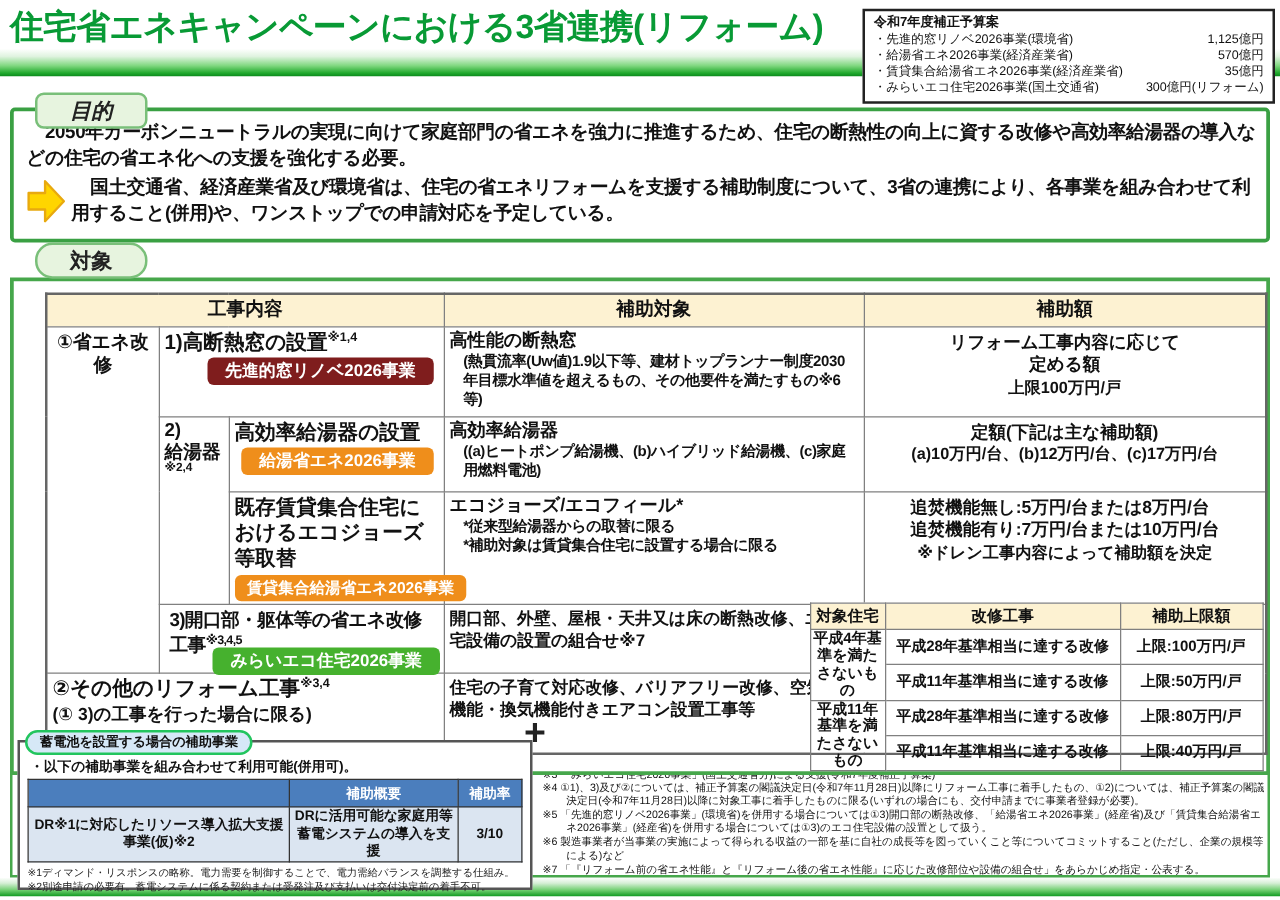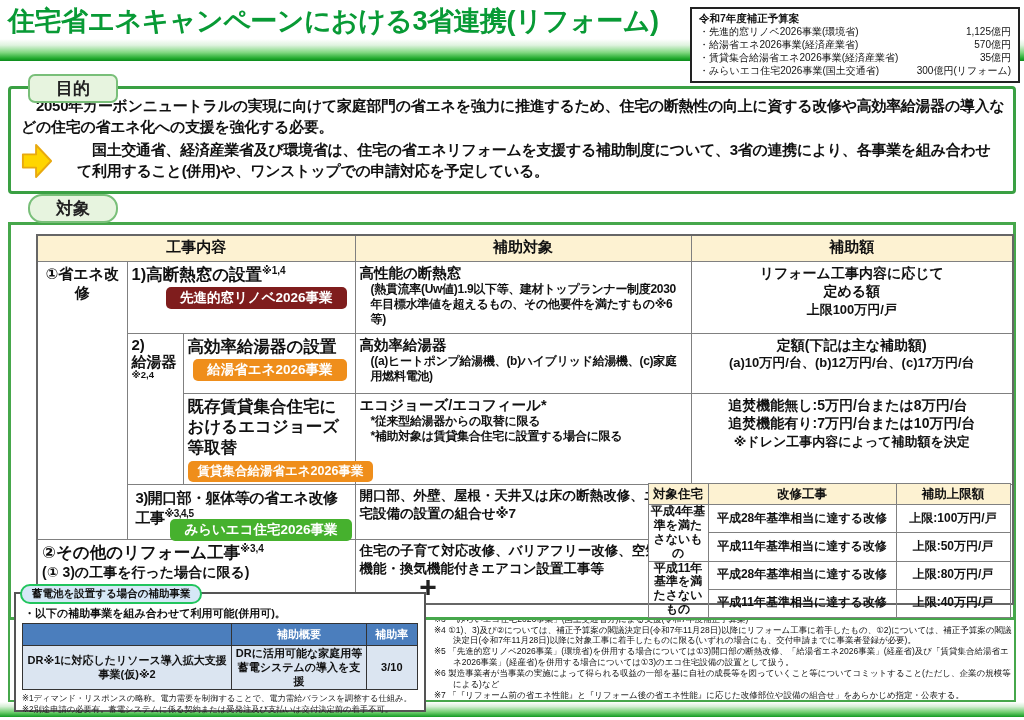--- a/index.html
+++ b/index.html
@@ -17,21 +17,21 @@
   .budget-item{display:flex;justify-content:space-between;font-size:10px;line-height:1.3;font-weight:500;}
   .budget-item .amt{white-space:nowrap;}
 
   
   .section-tab{position:absolute;background:#e7f4df;border:2px solid #79bf79;border-radius:7px;
                font-weight:bold;font-size:17px;color:#222;padding:1px 26px;z-index:7;}
   .purpose-box{position:absolute;left:8px;top:86px;width:1008px;height:108px;border:3px solid #3aa043;
                border-radius:4px;background:#fff;box-sizing:border-box;z-index:2;padding:6px 8px 0 10px;}
   .p-text{font-size:15px;font-weight:600;line-height:1.42;letter-spacing:-0.3px;color:#111;}
   .p1{text-indent:1em;width:992px;}
-  .p-row{display:flex;align-items:flex-start;margin-top:1px;gap:20px;}
+  .p-row{display:flex;align-items:flex-start;margin-top:1px;}
   .arrow-wrap{flex:0 0 36px;margin-top:3px;}
   .p2{text-indent:1em;flex:1;}
 
   .target-box{position:absolute;left:8px;top:222px;width:1008px;height:398px;border:3px solid #46a74b;
               background:#fff;box-sizing:border-box;z-index:2;}
 
   
   .main-table{border-collapse:collapse;table-layout:fixed;width:976px;margin:9px 0 0 25px;
               border:2px solid #666;}
   .main-table td{border:1.5px solid #808080;font-weight:bold;color:#111;padding:2px 4px;vertical-align:top;}
@@ -109,21 +109,21 @@
     <div class="budget-item">
       <span>・賃貸集合給湯省エネ2026事業(経済産業省)</span>
       <span class="amt">35億円</span>
     </div>
     <div class="budget-item">
       <span>・みらいエコ住宅2026事業(国土交通省)</span>
       <span class="amt">300億円(リフォーム)</span>
     </div>
   </div>
 
-  <div class="section-tab" style="left:28px;top:74px;">目的</div>
+  <div class="section-tab" style="left:28px;top:74px;font-style:italic;">目的</div>
   <div class="purpose-box">
     <div class="p-text p1">2050年カーボンニュートラルの実現に向けて家庭部門の省エネを強力に推進するため、住宅の断熱性の向上に資する改修や高効率給湯器の導入などの住宅の省エネ化への支援を強化する必要。</div>
     <div class="p-row">
       <span class="arrow-wrap">
         <svg width="32" height="38" viewBox="0 0 34 40">
           <polygon points="2,13 16,13 16,3 32,20 16,37 16,27 2,27" fill="#ffd500" stroke="#e8a90f" stroke-width="2" stroke-linejoin="round"></polygon>
         </svg>
       </span>
       <span class="p-text p2">国土交通省、経済産業省及び環境省は、住宅の省エネリフォームを支援する補助制度について、3省の連携により、各事業を組み合わせて利用すること(併用)や、ワンストップでの申請対応を予定している。</span>
     </div>

